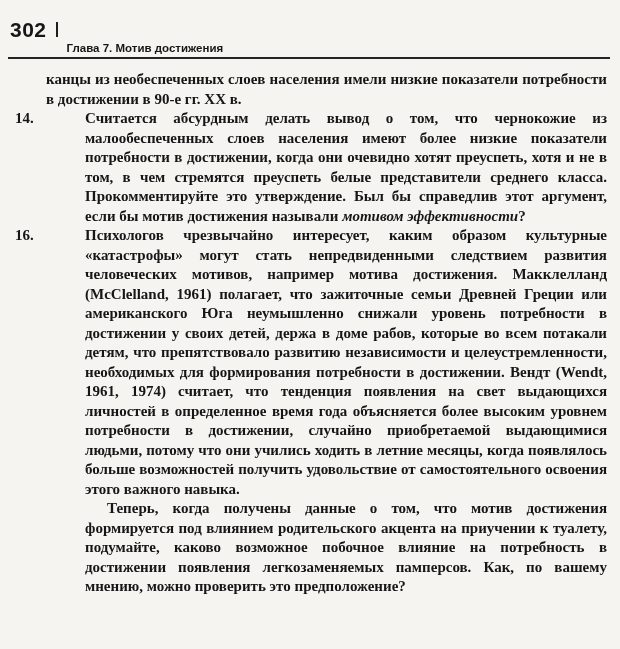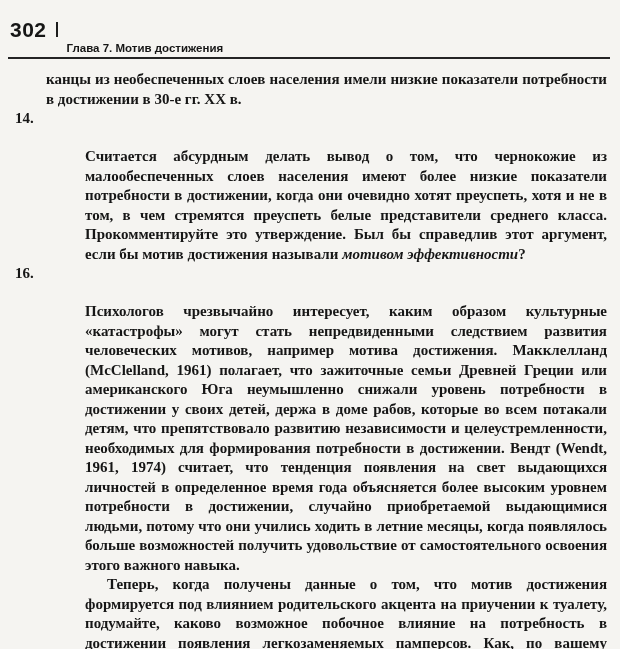--- a/index.html
+++ b/index.html
@@ -68,21 +68,20 @@
   .list-item {
     display: flex;
     gap: 39px;
   }
   .item-number {
     flex: 0 0 31px;
   }
   .item-text {
     flex: 1;
     min-width: 0;
-    margin-top: 38px;
   }
   .indented-paragraph {
     text-indent: 22px;
   }
   em {
     font-style: italic;
   }
 </style>
 </head>
 <body>
@@ -91,21 +90,21 @@
 
   <header class="page-header">
     <span class="page-number">302</span>
     <span class="header-divider"></span>
     <span class="chapter-title">Глава 7. Мотив достижения</span>
   </header>
   <hr class="header-rule">
 
   <main class="page-body">
 
-    <p class="continuation">канцы из необеспеченных слоев населения имели низкие показатели потребности в достижении в 30-е гг. XX в.</p>
+    <p class="continuation">канцы из необеспеченных слоев населения имели низкие показатели потребности в достижении в 90-е гг. XX в.</p>
 
     <div class="list-item">
       <span class="item-number">14.</span>
       <div class="item-text">
         <p><span>Считается абсурдным делать вывод о том, что чернокожие из малообеспеченных слоев населения имеют более низкие показатели потребности в достижении, когда они очевидно хотят преуспеть, хотя и не в том, в чем стремятся преуспеть белые представители среднего класса. Прокомментируйте это утверждение. Был бы справедлив этот аргумент, если бы мотив достижения называли </span><em>мотивом эффективности</em><span>?</span></p>
       </div>
     </div>
 
 
     <div class="list-item">

